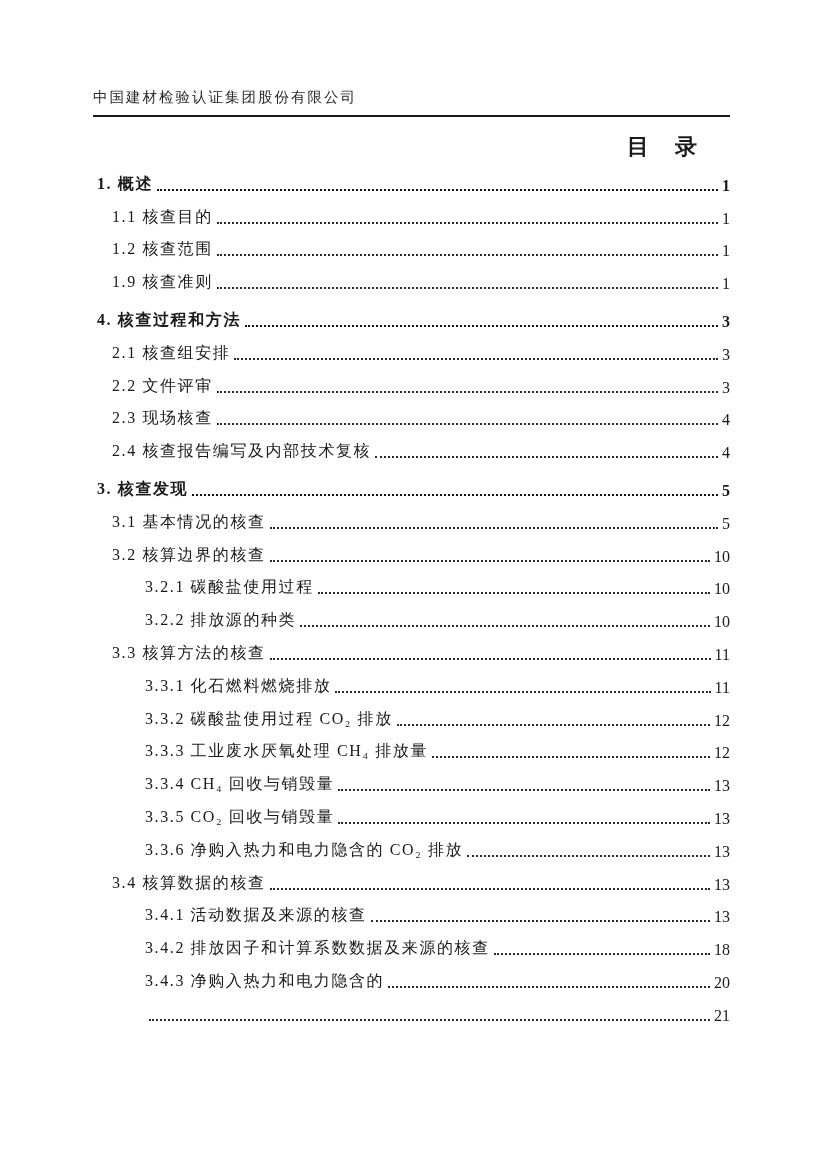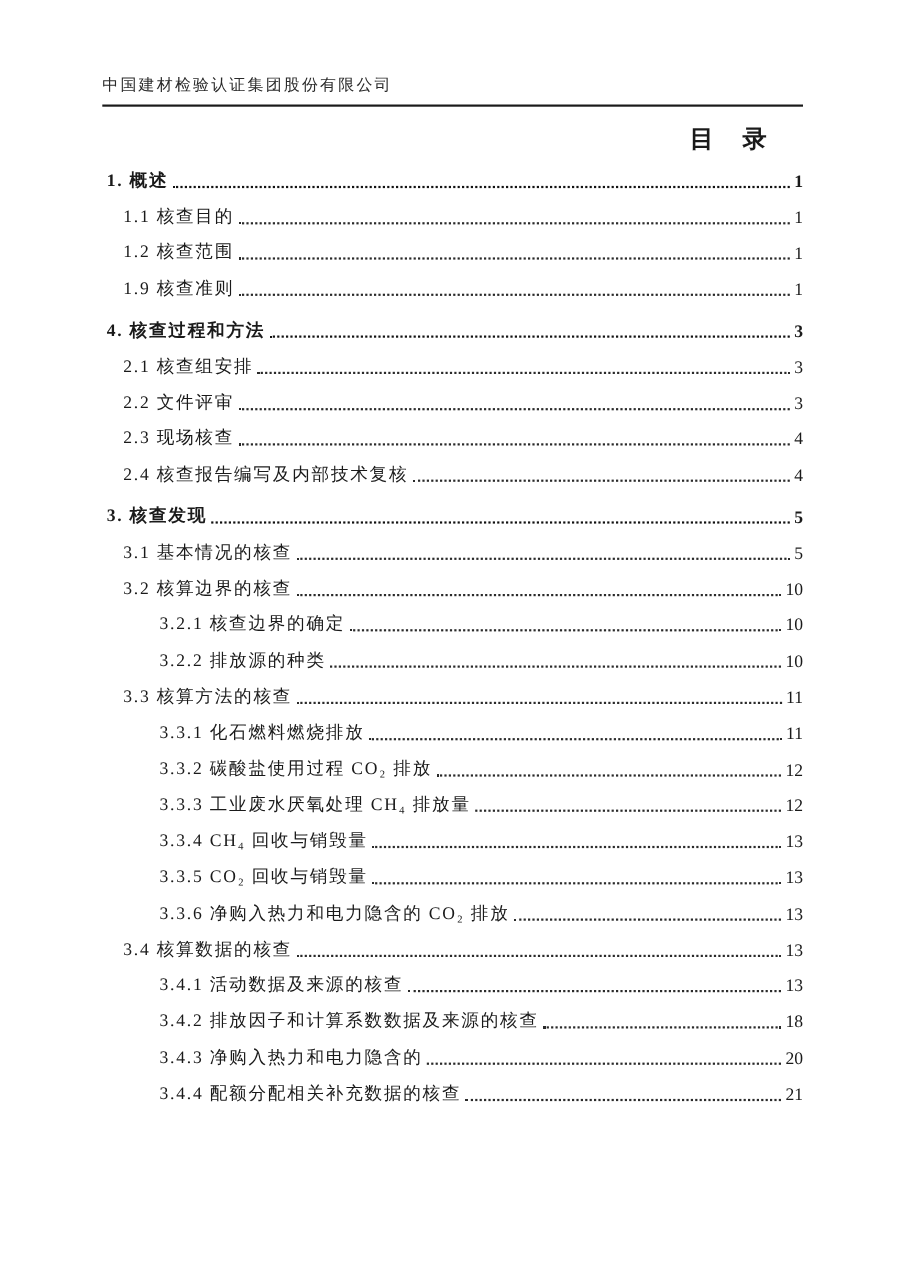--- a/index.html
+++ b/index.html
@@ -7,21 +7,21 @@
     padding: 0;
     background: #ffffff;
   }
   .page {
     position: relative;
     width: 827px;
     height: 1169px;
     background: #ffffff;
     overflow: hidden;
     box-sizing: border-box;
-    padding-top: 68px;
+    padding-top: 88px;
     font-family: "Liberation Serif", "DejaVu Serif", serif;
     color: #1a1a1a;
   }
   
   .doc-header {
     margin-left: 93px;
     width: 637px;
     box-sizing: border-box;
     display: flex;
     justify-content: space-between;
@@ -155,21 +155,21 @@
     <span class="entry-label">3.1 基本情况的核查</span>
     <span class="leader"></span>
     <span class="entry-page">5</span>
   </div>
       <div class="toc-row level-2">
     <span class="entry-label">3.2 核算边界的核查</span>
     <span class="leader"></span>
     <span class="entry-page">10</span>
   </div>
       <div class="toc-row level-3">
-    <span class="entry-label">3.2.1 核查边界的确定</span>
+    <span class="entry-label">3.2.1 碳酸盐使用过程</span>
     <span class="leader"></span>
     <span class="entry-page">10</span>
   </div>
       <div class="toc-row level-3">
     <span class="entry-label">3.2.2 排放源的种类</span>
     <span class="leader"></span>
     <span class="entry-page">10</span>
   </div>
       <div class="toc-row level-2">
     <span class="entry-label">3.3 核算方法的核查</span>
@@ -220,19 +220,18 @@
     <span class="entry-label">3.4.2 排放因子和计算系数数据及来源的核查</span>
     <span class="leader"></span>
     <span class="entry-page">18</span>
   </div>
       <div class="toc-row level-3">
     <span class="entry-label">3.4.3 净购入热力和电力隐含的</span>
     <span class="leader"></span>
     <span class="entry-page">20</span>
   </div>
       <div class="toc-row level-3">
-    <span class="entry-label">3.4.4 配额分配相关补充数据的核查</span>
     <span class="leader"></span>
     <span class="entry-page">21</span>
   </div>
     </div>
 
 </div>
 
 </body></html>

